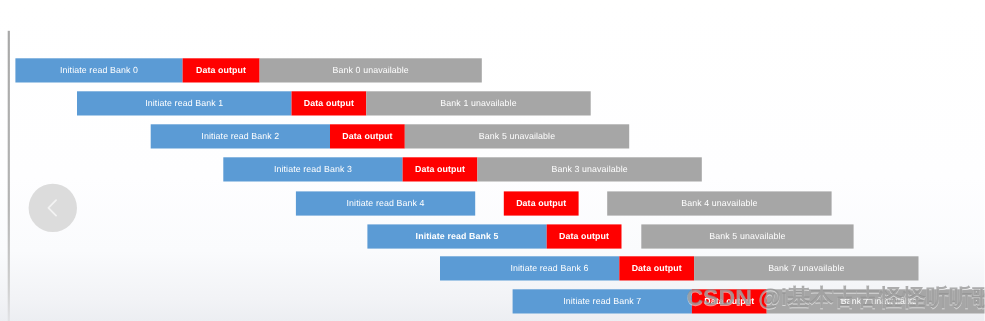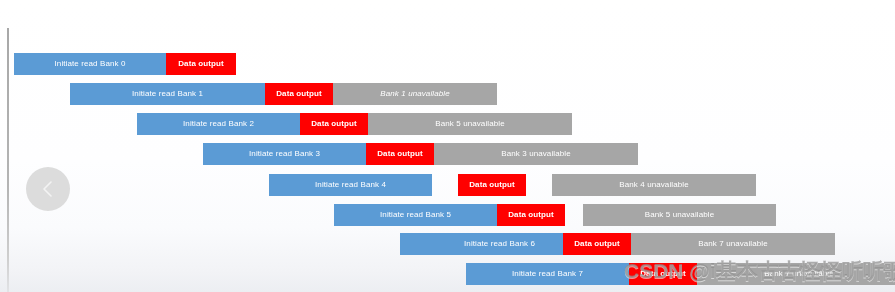--- a/index.html
+++ b/index.html
@@ -118,43 +118,44 @@
 <body>
 
 <div class="screen">
 
   <div class="left-rule"></div>
 
   <div class="chart" id="chart">
       <div class="row" style="left: 14px; top: 53px;">
         <div class="seg seg-read" style="width: 152px;">Initiate read Bank 0</div>
         <div class="seg seg-data" style="width: 70px;">Data output</div>
+        <div class="seg seg-unavail" style="width: 202px;">Bank 0 unavailable</div>
       </div>
       <div class="row" style="left: 70px; top: 83px;">
         <div class="seg seg-read" style="width: 195px;">Initiate read Bank 1</div>
         <div class="seg seg-data" style="width: 68px;">Data output</div>
-        <div class="seg seg-unavail" style="width: 164px; font-style: italic;">Bank 1 unavailable</div>
+        <div class="seg seg-unavail" style="width: 204px;">Bank 1 unavailable</div>
       </div>
       <div class="row" style="left: 137px; top: 113px;">
         <div class="seg seg-read" style="width: 163px;">Initiate read Bank 2</div>
         <div class="seg seg-data" style="width: 68px;">Data output</div>
         <div class="seg seg-unavail" style="width: 204px;">Bank 5 unavailable</div>
       </div>
       <div class="row" style="left: 203px; top: 143px;">
         <div class="seg seg-read" style="width: 163px;">Initiate read Bank 3</div>
         <div class="seg seg-data" style="width: 68px;">Data output</div>
         <div class="seg seg-unavail" style="width: 204px;">Bank  3 unavailable</div>
       </div>
       <div class="row" style="left: 269px; top: 174px; gap: 26px;">
         <div class="seg seg-read" style="width: 163px;">Initiate read Bank 4</div>
         <div class="seg seg-data" style="width: 68px;">Data output</div>
         <div class="seg seg-unavail" style="width: 204px;">Bank 4 unavailable</div>
       </div>
       <div class="row" style="left: 334px; top: 204px;">
-        <div class="seg seg-read" style="width: 163px;">Initiate read Bank 5</div>
+        <div class="seg seg-read" style="width: 163px; font-weight: bold;">Initiate read Bank 5</div>
         <div class="seg seg-data" style="width: 68px;">Data output</div>
         <div class="seg seg-unavail" style="width: 193px; margin-left: 18px;">Bank 5 unavailable</div>
       </div>
       <div class="row" style="left: 400px; top: 233px;">
         <div class="seg seg-read" style="width: 163px; padding-left: 36px;">Initiate read Bank 6</div>
         <div class="seg seg-data" style="width: 68px;">Data output</div>
         <div class="seg seg-unavail" style="width: 204px;">Bank 7 unavailable</div>
       </div>
       <div class="row" style="left: 466px; top: 263px;">
         <div class="seg seg-read" style="width: 163px;">Initiate read Bank 7</div>

